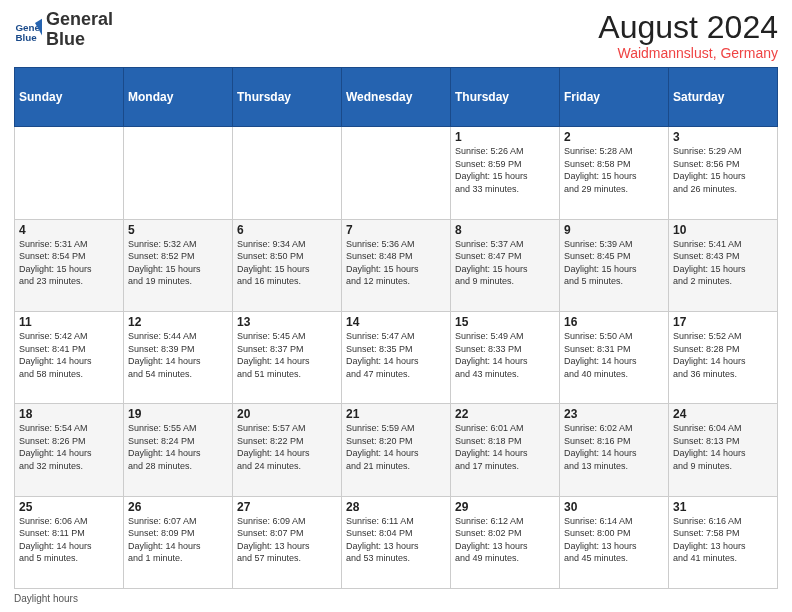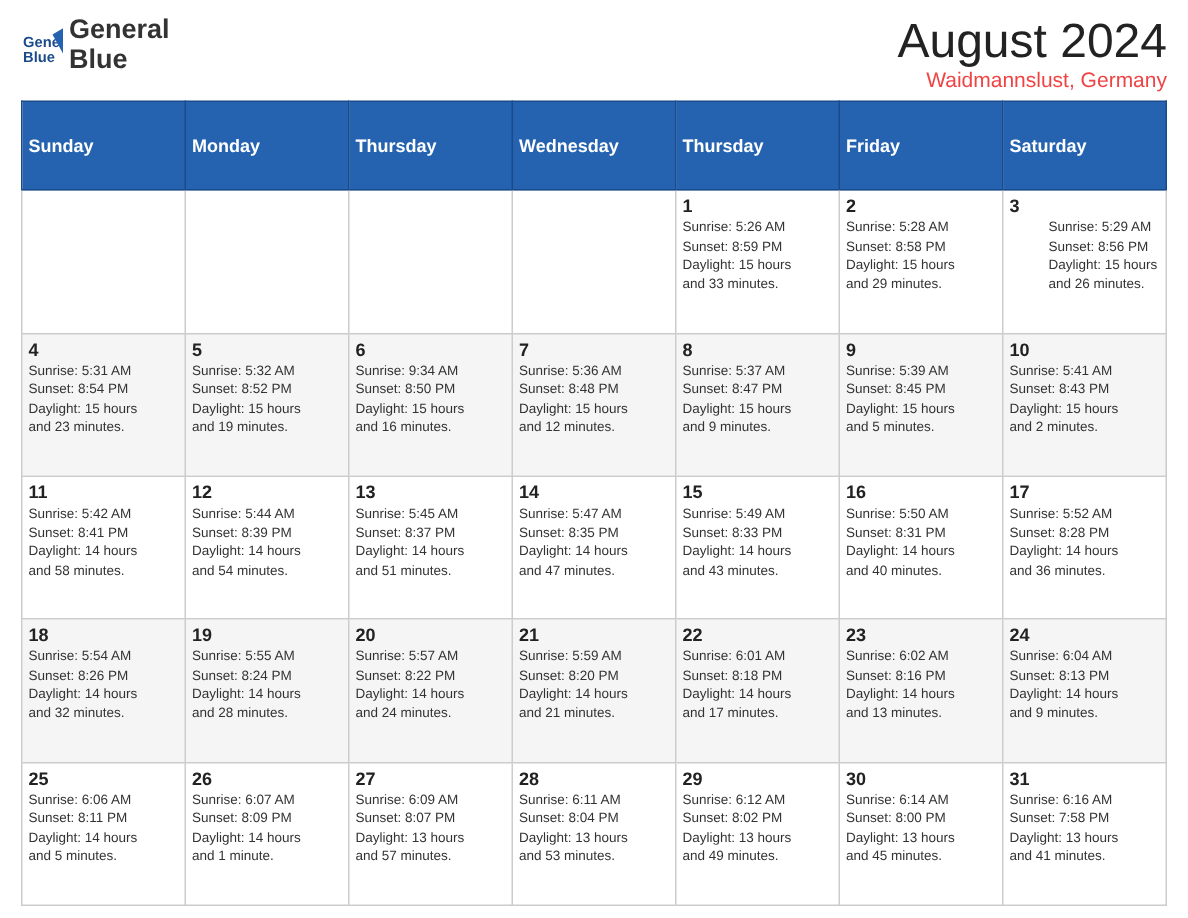--- a/index.html
+++ b/index.html
@@ -153,21 +153,21 @@
           </td>
           <td>
             <span class="day-num">2</span>
             <div class="day-info" style="white-space: pre-line;">Sunrise: 5:28 AM
 Sunset: 8:58 PM
 Daylight: 15 hours
 and 29 minutes.</div>
           </td>
           <td>
             <span class="day-num">3</span>
-            <div class="day-info" style="white-space: pre-line; margin-left: 26px;">Sunrise: 5:29 AM
+            <div class="day-info" style="white-space: pre-line;">Sunrise: 5:29 AM
 Sunset: 8:56 PM
 Daylight: 15 hours
 and 26 minutes.</div>
           </td>
         </tr>
         <tr>
           <td>
             <span class="day-num">4</span>
             <div class="day-info" style="white-space: pre-line;">Sunrise: 5:31 AM
 Sunset: 8:54 PM
@@ -366,13 +366,16 @@
             <span class="day-num">31</span>
             <div class="day-info" style="white-space: pre-line;">Sunrise: 6:16 AM
 Sunset: 7:58 PM
 Daylight: 13 hours
 and 41 minutes.</div>
           </td>
         </tr>
       </tbody>
   </table>
 
+  <div class="footer-note">
+    <span>Daylight hours</span>
+  </div>
 </div>
 
 </body></html>

